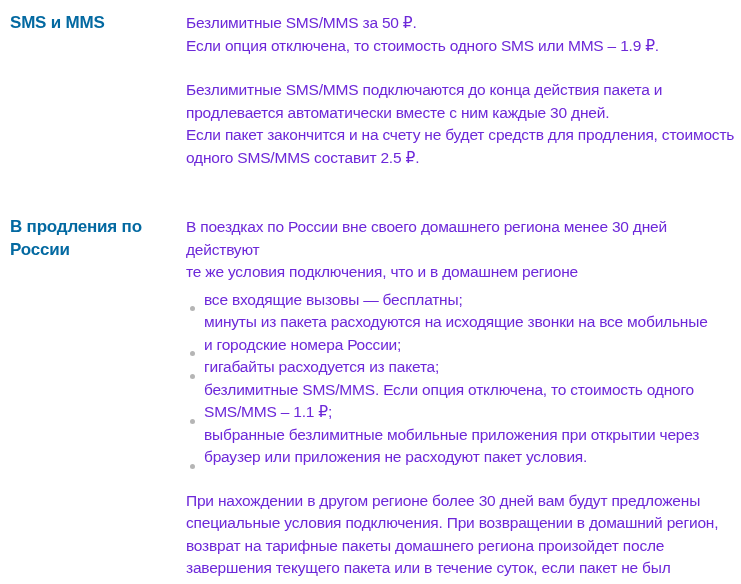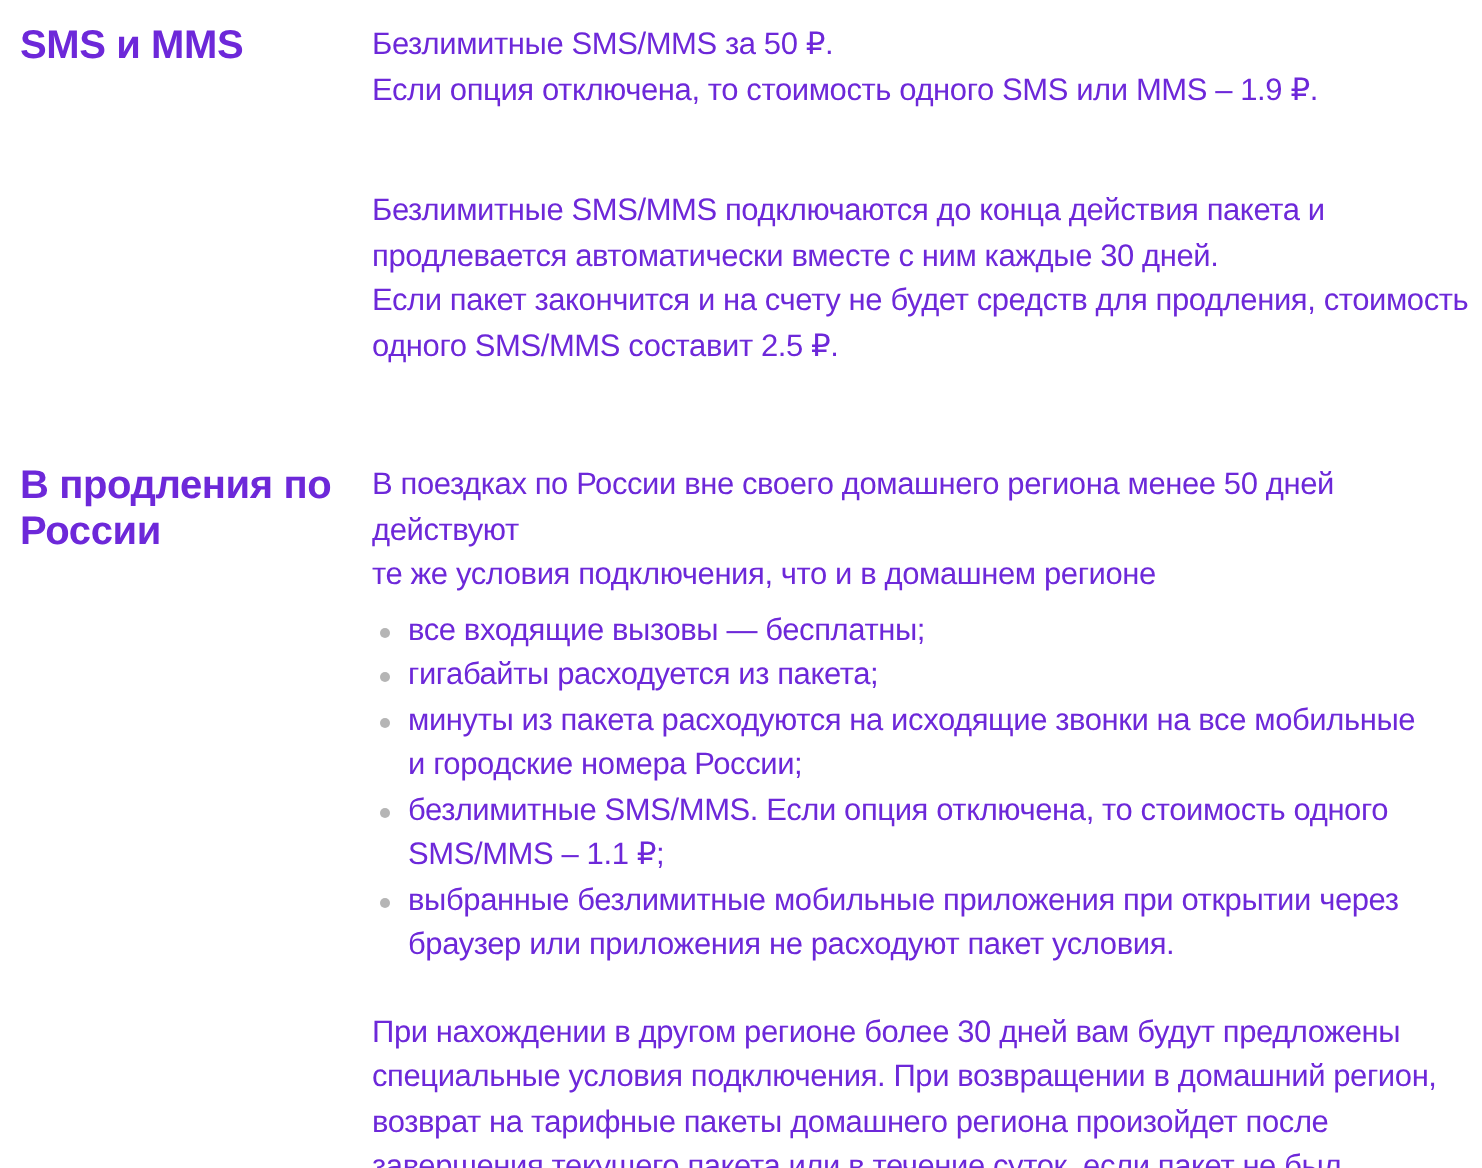--- a/index.html
+++ b/index.html
@@ -19,51 +19,51 @@
     padding: 12px 6px 0 10px;
     box-sizing: border-box;
     width: 741px;
   }
   .row {
     display: grid;
     grid-template-columns: 176px 1fr;
     align-items: start;
   }
   .row-label {
-    font-size: 20px;
+    font-size: 17px;
     font-weight: bold;
-    color: #6d28d9;
+    color: #0369a1;
     letter-spacing: -0.2px;
     line-height: 22.5px;
     padding-top: 0;
   }
   .content {
     font-size: 15.5px;
     line-height: 22.5px;
     letter-spacing: -0.2px;
     color: #6d28d9;
   }
   .para {
     margin: 0;
     white-space: pre-line;
   }
   .para + .para {
-    margin-top: 38px;
+    margin-top: 22px;
   }
   .row-travel {
     margin-top: 47px;
   }
   .bullet-list {
     list-style: none;
     margin: 5px 0 0 0;
     padding: 0;
   }
   .bullet-item {
     display: flex;
-    align-items: flex-start;
+    align-items: flex-end;
   }
   .bullet-dot {
     flex: none;
     width: 5px;
     height: 5px;
     border-radius: 50%;
     background: #b5b5b5;
     margin: 9px 9px 0 4px;
   }
   .bullet-text {
@@ -86,36 +86,36 @@
       <p class="para">Безлимитные SMS/MMS подключаются до конца действия пакета и
 продлевается автоматически вместе с ним каждые 30 дней.
 Если пакет закончится и на счету не будет средств для продления, стоимость
 одного SMS/MMS составит 2.5 ₽.</p>
     </div>
   </section>
 
   <section class="row row-travel">
     <div class="row-label">В продления по России</div>
     <div class="content">
-      <p class="para">В поездках по России вне своего домашнего региона менее 50 дней действуют
+      <p class="para">В поездках по России вне своего домашнего региона менее 30 дней действуют
 те же условия подключения, что и в домашнем регионе</p>
 
       <ul class="bullet-list">
         <li class="bullet-item">
           <span class="bullet-dot"></span>
           <span class="bullet-text">все входящие вызовы — бесплатны;</span>
         </li>
         <li class="bullet-item">
           <span class="bullet-dot"></span>
-          <span class="bullet-text">гигабайты расходуется из пакета;</span>
+          <span class="bullet-text">минуты из пакета расходуются на исходящие звонки на все мобильные
+и городские номера России;</span>
         </li>
         <li class="bullet-item">
           <span class="bullet-dot"></span>
-          <span class="bullet-text">минуты из пакета расходуются на исходящие звонки на все мобильные
-и городские номера России;</span>
+          <span class="bullet-text">гигабайты расходуется из пакета;</span>
         </li>
         <li class="bullet-item">
           <span class="bullet-dot"></span>
           <span class="bullet-text">безлимитные SMS/MMS. Если опция отключена, то стоимость одного
 SMS/MMS – 1.1 ₽;</span>
         </li>
         <li class="bullet-item">
           <span class="bullet-dot"></span>
           <span class="bullet-text">выбранные безлимитные мобильные приложения при открытии через
 браузер или приложения не расходуют пакет условия.</span>

